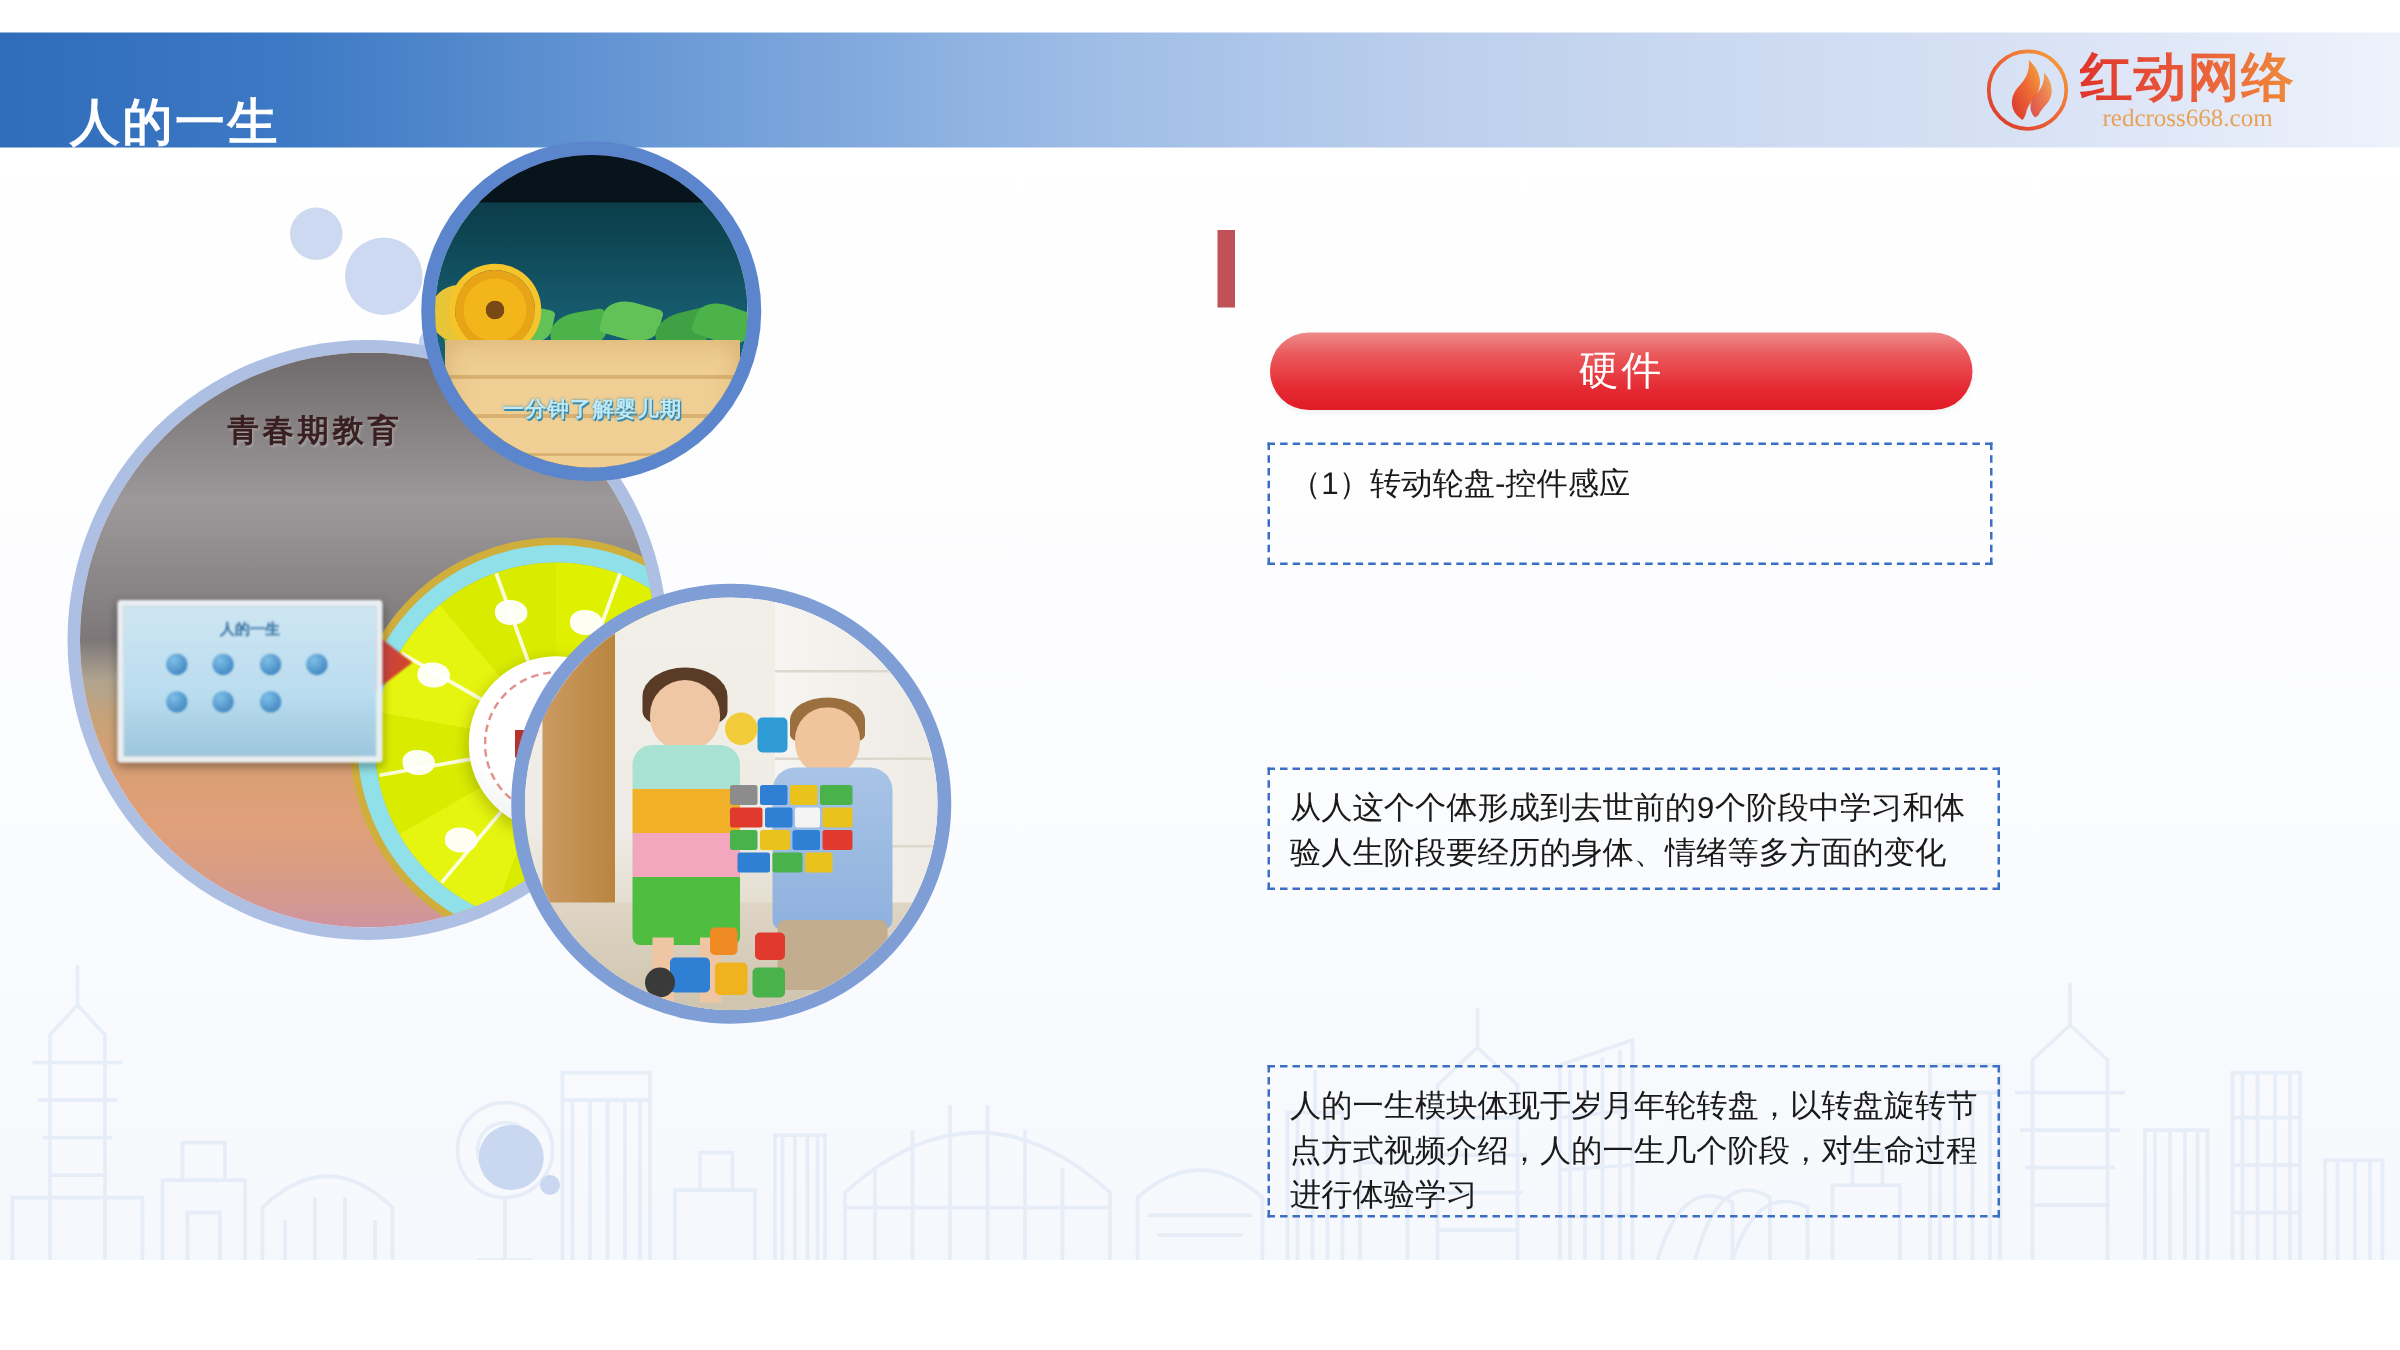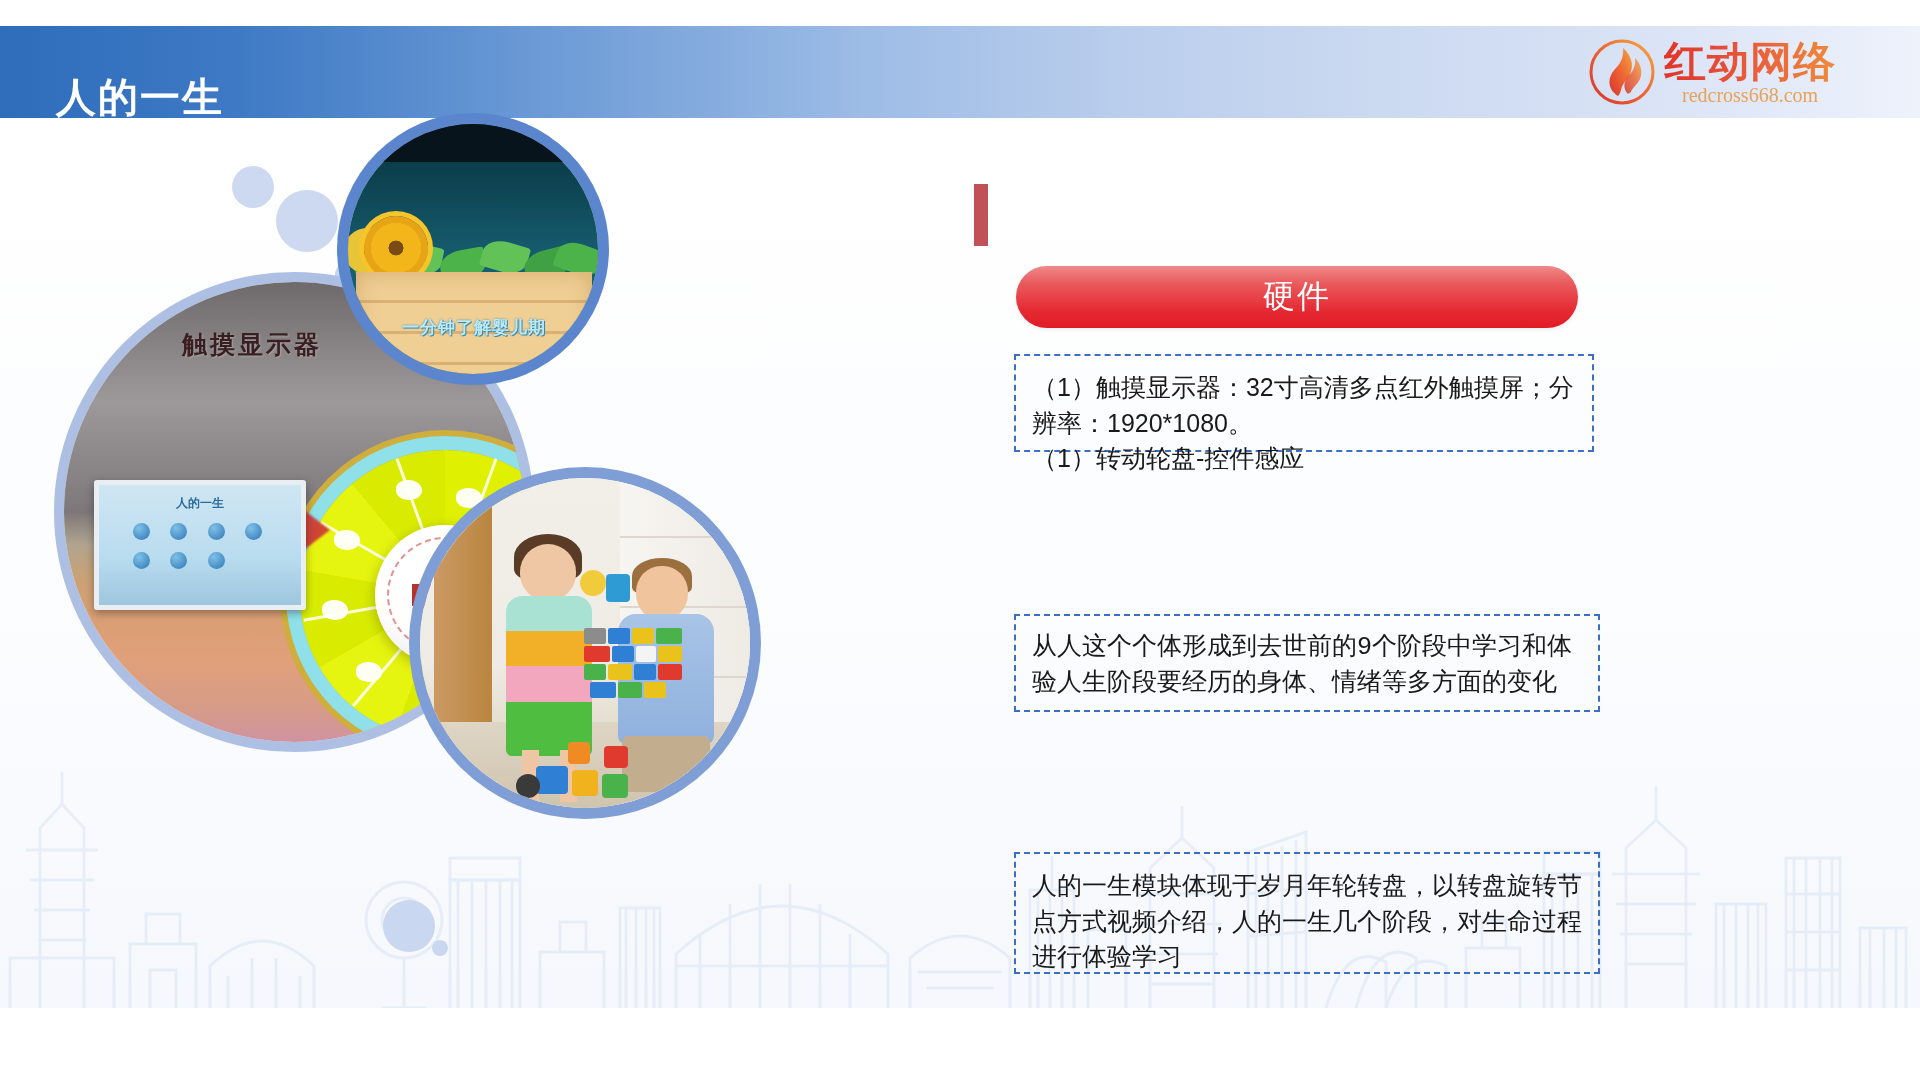--- a/index.html
+++ b/index.html
@@ -448,21 +448,21 @@
       <div class="wheel-icon" style="left:34px; top:80px;"></div>
       <div class="wheel-hub">
         <div class="hub-ring"></div>
         <div class="cross-v"></div>
         <div class="cross-h"></div>
       </div>
     </div>
 
     <div class="c2-arrow"></div>
 
-    <div class="c2-sign">触摸显示器</div>
+    <div class="c2-sign">青春期教育</div>
 
     <div class="c2-screen">
       <div class="c2-screen-title">人的一生</div>
       <div class="c2-dots">
         <span class="c2-dot"></span>
         <span class="c2-dot"></span>
         <span class="c2-dot"></span>
         <span class="c2-dot"></span>
         <span class="c2-dot"></span>
         <span class="c2-dot"></span>
@@ -539,21 +539,20 @@
     <div class="toy" style="left:186px;top:96px;width:24px;height:28px;background:#2f9bd4;border-radius:4px"></div>
     <div class="toy" style="left:160px;top:92px;width:26px;height:26px;background:#f2cb3a;border-radius:50%"></div>
   </div>
 
   <div class="red-accent"></div>
 
   <div class="pill" id="pill-hardware">
     <span>硬件</span>
   </div>
   <div class="dashbox" id="box-hardware">
-    <p>（1）触摸显示器：32寸高清多点红外触摸屏；分辨率：1920*1080。</p>
     <p>（1）转动轮盘-控件感应</p>
   </div>
 
   <div class="dashbox" id="box-software">
     <p>从人这个个体形成到去世前的9个阶段中学习和体验人生阶段要经历的身体、情绪等多方面的变化</p>
   </div>
 
   <div class="dashbox" id="box-content">
     <p>人的一生模块体现于岁月年轮转盘，以转盘旋转节点方式视频介绍，人的一生几个阶段，对生命过程进行体验学习</p>
   </div>

